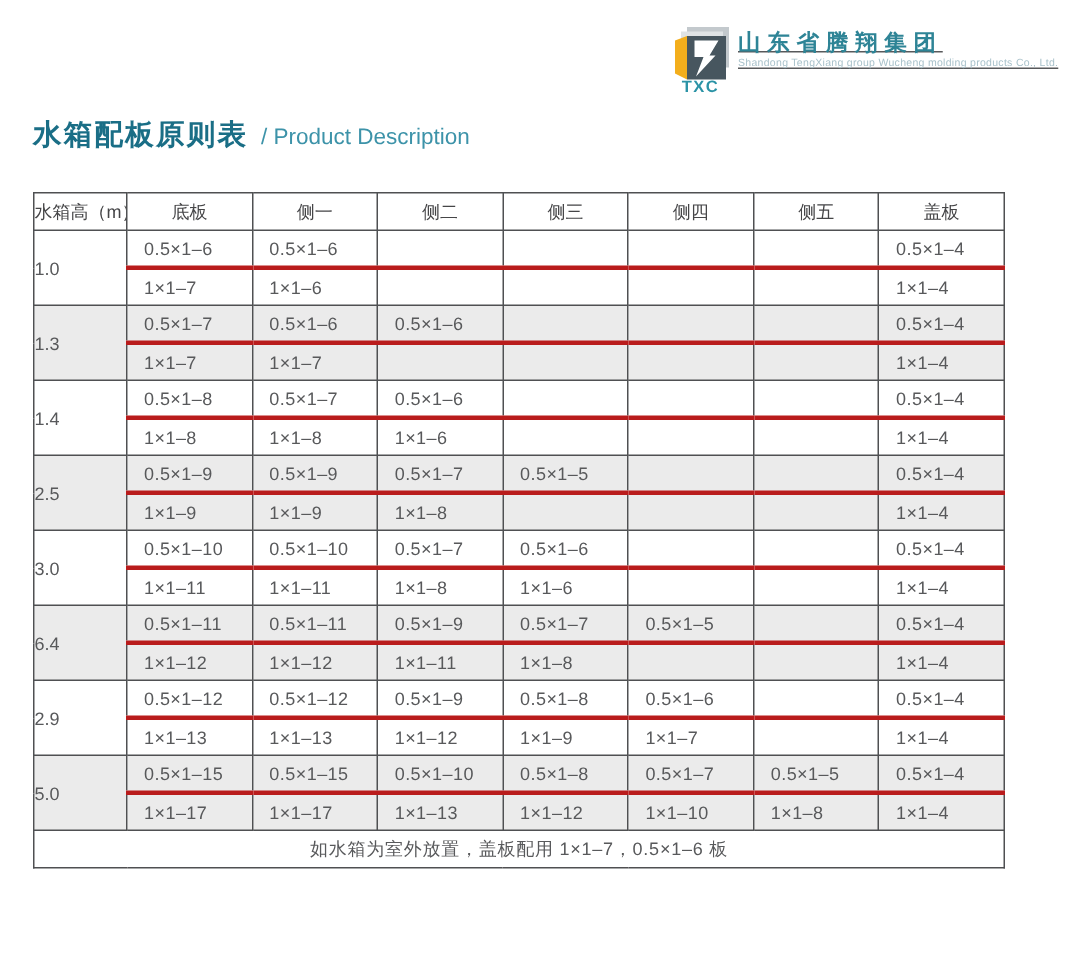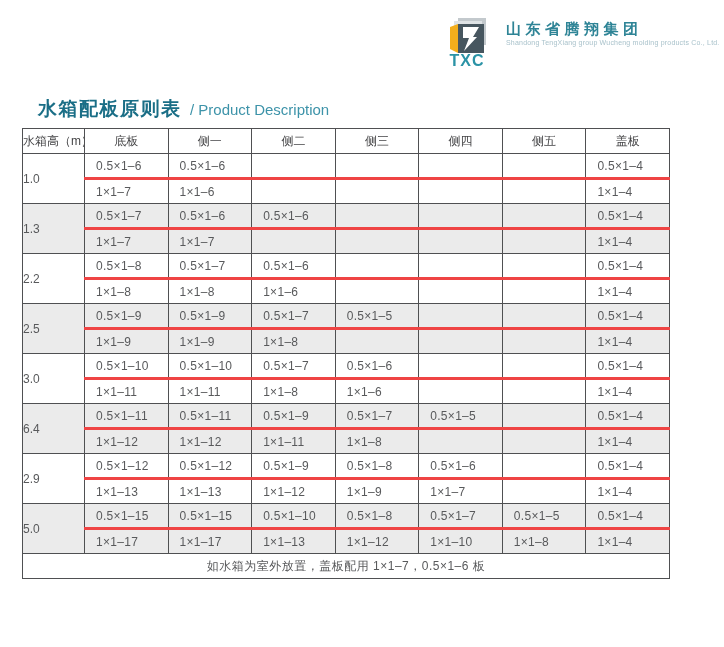--- a/index.html
+++ b/index.html
@@ -6,42 +6,42 @@
   html,body { background:#ffffff; }
   body {
     width:724px; height:647px;
     font-family:"Liberation Sans","DejaVu Sans",sans-serif;
     position:relative; overflow:hidden;
     color:#58595b;
   }
   
   .logo { position:absolute; left:444px; top:18px; display:flex; align-items:flex-start; }
   .logo-mark { width:46px; display:flex; flex-direction:column; align-items:center; }
-  .logo-txc { color:#2b93a6; font-weight:bold; font-size:16px; letter-spacing:1px; margin-top:-3px; }
-  .logo-lines { margin-left:16px; padding-top:2px; }
+  .logo-txc { color:#2b93a6; font-weight:bold; font-size:11px; letter-spacing:1px; margin-top:-3px; }
+  .logo-lines { margin-left:2px; padding-top:2px;text-decoration:underline; }
   .logo-cn { color:#2e8496; font-size:15px; font-weight:bold; letter-spacing:4.5px; line-height:17px; white-space:nowrap; }
   .logo-en { color:#a9c2cb; font-size:7px; letter-spacing:0.2px; margin-top:2px; white-space:nowrap; }
   
-  .title { position:absolute; left:22px; top:96px; white-space:nowrap;margin-left:16px; }
+  .title { position:absolute; left:22px; top:77px; white-space:nowrap; }
   .title-cn { color:#1a6e86; font-size:19px; font-weight:bold; letter-spacing:1.5px; }
   .title-en { color:#3d93a9; font-size:15px; margin-left:4px; }
   
   .tbl-wrap { position:absolute; left:22px; top:128px; }
   table { border-collapse:collapse; table-layout:fixed; width:648px; }
   col.c-height { width:62px; }
   th,td {
     border:1px solid #4f5052;
     font-size:12px; height:25px;
     color:#58595b; background:#ffffff;
     overflow:hidden; white-space:nowrap;
   }
   th { text-align:center; font-weight:normal; color:#454547; height:25px; }
   td.height-cell { text-align:left; }
   td.val { text-align:left; padding-left:11px; letter-spacing:0.3px; }
-  tr.sub-top td.val { border-bottom:3px solid #ef4444; }
+  tr.sub-top td.val { border-bottom:1px solid #ef4444; }
   tr.sub-bottom td.val { border-top:3px solid #b91c1c; }
   tr.shaded td { background:#ebebeb; }
   td.footnote { text-align:center; letter-spacing:0.5px; }
 </style>
 </head>
 <body>
 
 <div class="logo">
   <div class="logo-mark">
     <svg width="44" height="37" viewBox="0 0 44 37">
@@ -121,21 +121,21 @@
         <tr class="sub-bottom shaded">
           <td class="val">1×1–7</td>
           <td class="val">1×1–7</td>
           <td class="val"></td>
           <td class="val"></td>
           <td class="val"></td>
           <td class="val"></td>
           <td class="val">1×1–4</td>
         </tr>
         <tr class="sub-top">
-          <td class="height-cell" rowspan="2">2.2</td>
+          <td class="height-cell" rowspan="2">1.4</td>
           <td class="val">0.5×1–8</td>
           <td class="val">0.5×1–7</td>
           <td class="val">0.5×1–6</td>
           <td class="val"></td>
           <td class="val"></td>
           <td class="val"></td>
           <td class="val">0.5×1–4</td>
         </tr>
         <tr class="sub-bottom">
           <td class="val">1×1–8</td>

